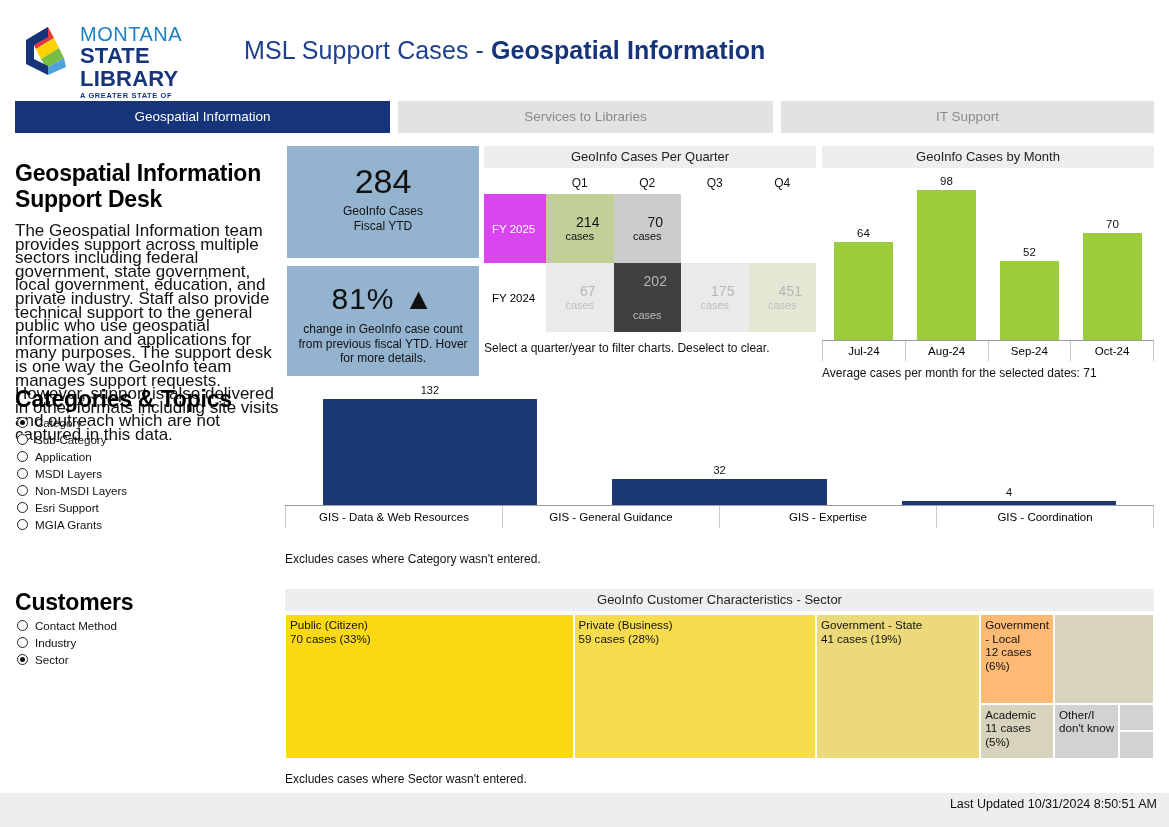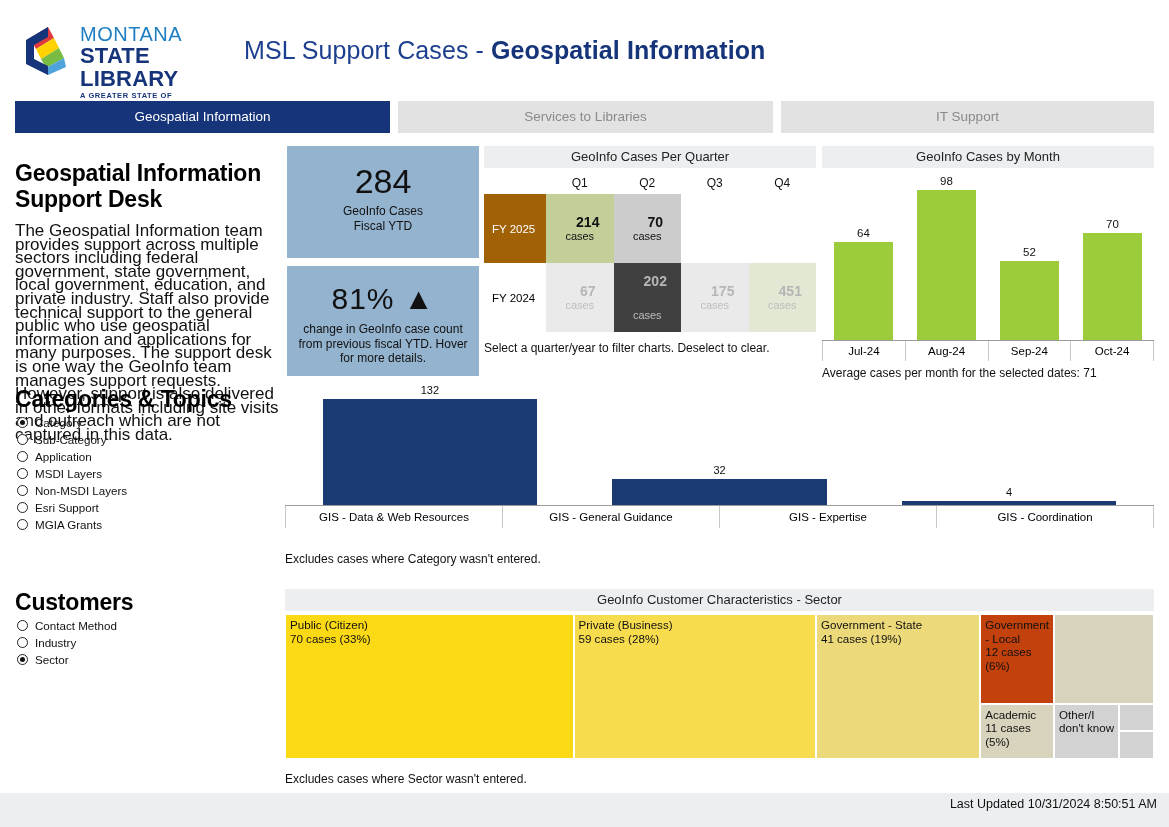--- a/index.html
+++ b/index.html
@@ -62,21 +62,21 @@
   .caption{font-size:12px;color:#111;}
 
   
   #qtr{left:484px;top:146px;width:332px;}
   .q-head{display:flex;height:22px;align-items:center;margin-top:4px;}
   .q-head .q-lbl{flex:none;width:62px;}
   .q-head .q-col{flex:1;text-align:center;font-size:12px;color:#111;}
   .q-row{display:flex;height:69px;}
   .q-rowlbl{flex:none;width:62px;display:flex;align-items:center;padding-left:8px;box-sizing:border-box;font-size:11.5px;}
   .q-cell{flex:1;display:flex;flex-direction:column;align-items:center;justify-content:center;box-sizing:border-box;}
-  .q-val{font-size:14px;font-weight:bold;line-height:16px;margin-left:16px;}
+  .q-val{font-size:14px;font-weight:normal;line-height:16px;margin-left:16px;}
   .q-unit{font-size:11px;line-height:13px;}
 
   
   #month{left:822px;top:146px;width:332px;}
   .m-plot{position:relative;height:168px;margin-top:4px;border-bottom:1.2px solid #9b9b9b;}
   .m-bars{position:absolute;left:0;right:0;bottom:0;height:168px;display:flex;}
   .m-slot{flex:1;position:relative;height:100%;}
   .m-bar{position:absolute;bottom:0;left:14%;width:72%;background:#9ccb3b;}
   .m-val{position:absolute;left:0;right:0;text-align:center;font-size:11.5px;color:#111;}
   .m-axis{display:flex;height:20px;}
@@ -207,21 +207,21 @@
   <div class="chart-title">GeoInfo Cases Per Quarter</div>
   <div class="q-head">
     <div class="q-lbl"></div>
     <div class="q-col">Q1</div>
     <div class="q-col">Q2</div>
     <div class="q-col">Q3</div>
     <div class="q-col">Q4</div>
   </div>
   <div id="qtr-rows">
       <div class="q-row">
-        <div class="q-rowlbl" style="background: #a16207; color: rgb(255, 255, 255);">FY 2025</div>
+        <div class="q-rowlbl" style="background: #d946ef; color: rgb(255, 255, 255);">FY 2025</div>
         <div class="q-cell" style="background: rgb(195, 207, 153);">
           <div class="q-val" style="color: rgb(17, 17, 17);">214</div>
           <div class="q-unit" style="color: rgb(17, 17, 17);">cases</div>
         </div>
         <div class="q-cell" style="background: rgb(204, 204, 204);">
           <div class="q-val" style="color: rgb(17, 17, 17);">70</div>
           <div class="q-unit" style="color: rgb(17, 17, 17);">cases</div>
         </div>
         <div class="q-cell" style="background: rgb(255, 255, 255);"></div>
         <div class="q-cell" style="background: rgb(255, 255, 255);"></div>
@@ -314,21 +314,21 @@
         <div class="tm-t">70 cases (33%)</div>
       </div>
       <div class="tm-cell" style="left: 33.2%; top: 0%; width: 27.9%; height: 100%; background: rgb(247, 221, 78);">
         <div class="tm-t">Private (Business)</div>
         <div class="tm-t">59 cases (28%)</div>
       </div>
       <div class="tm-cell" style="left: 61.1%; top: 0%; width: 18.9%; height: 100%; background: rgb(236, 217, 121);">
         <div class="tm-t">Government - State</div>
         <div class="tm-t">41 cases (19%)</div>
       </div>
-      <div class="tm-cell" style="left: 80%; top: 0%; width: 8.5%; height: 62%; background: #c2410c;">
+      <div class="tm-cell" style="left: 80%; top: 0%; width: 8.5%; height: 62%; background: #fdba74;">
         <div class="tm-t">Government - Local</div>
         <div class="tm-t">12 cases (6%)</div>
       </div>
       <div class="tm-cell" style="left: 80%; top: 62%; width: 8.5%; height: 38%; background: rgb(216, 211, 188);">
         <div class="tm-t">Academic</div>
         <div class="tm-t">11 cases (5%)</div>
       </div>
       <div class="tm-cell" style="left: 88.5%; top: 62%; width: 7.5%; height: 38%; background: rgb(210, 210, 210);">
         <div class="tm-t">Other/I don't know</div>
       </div>

